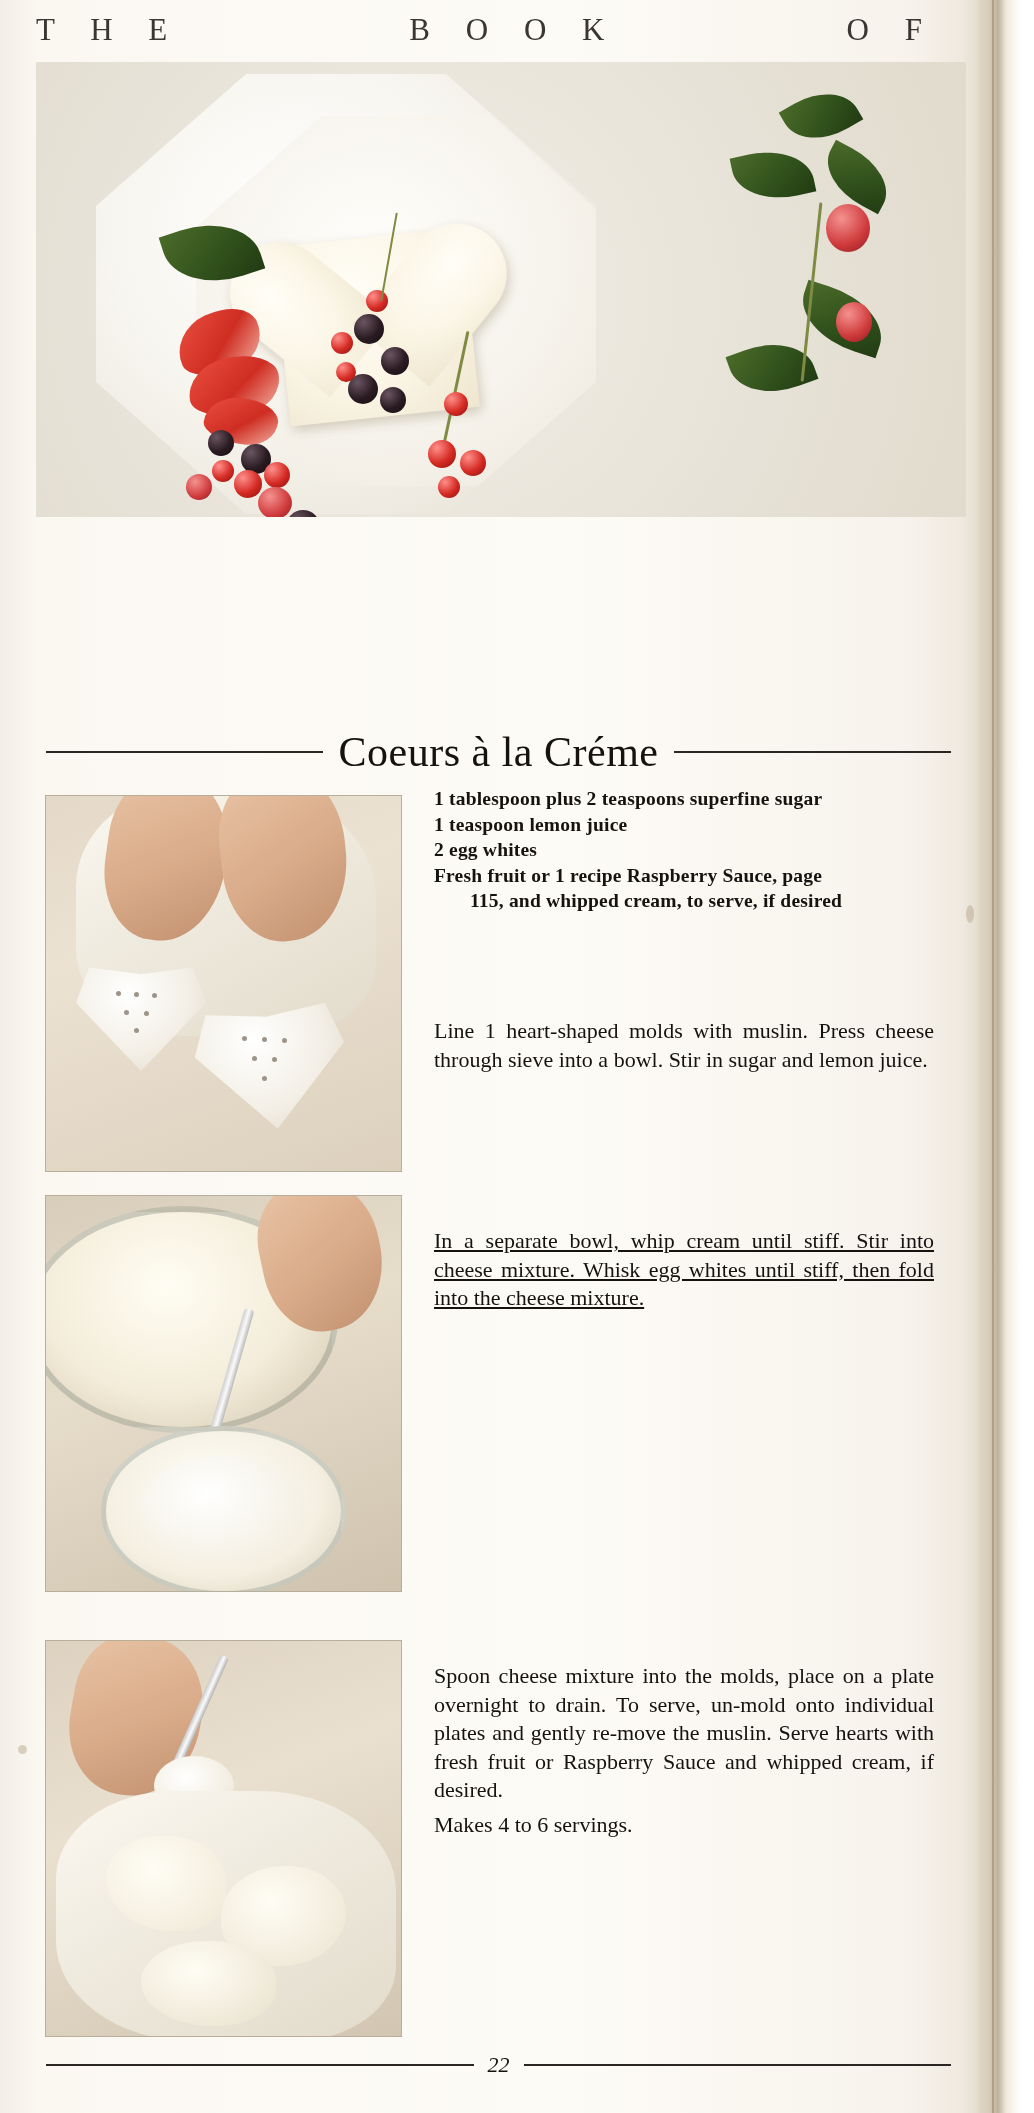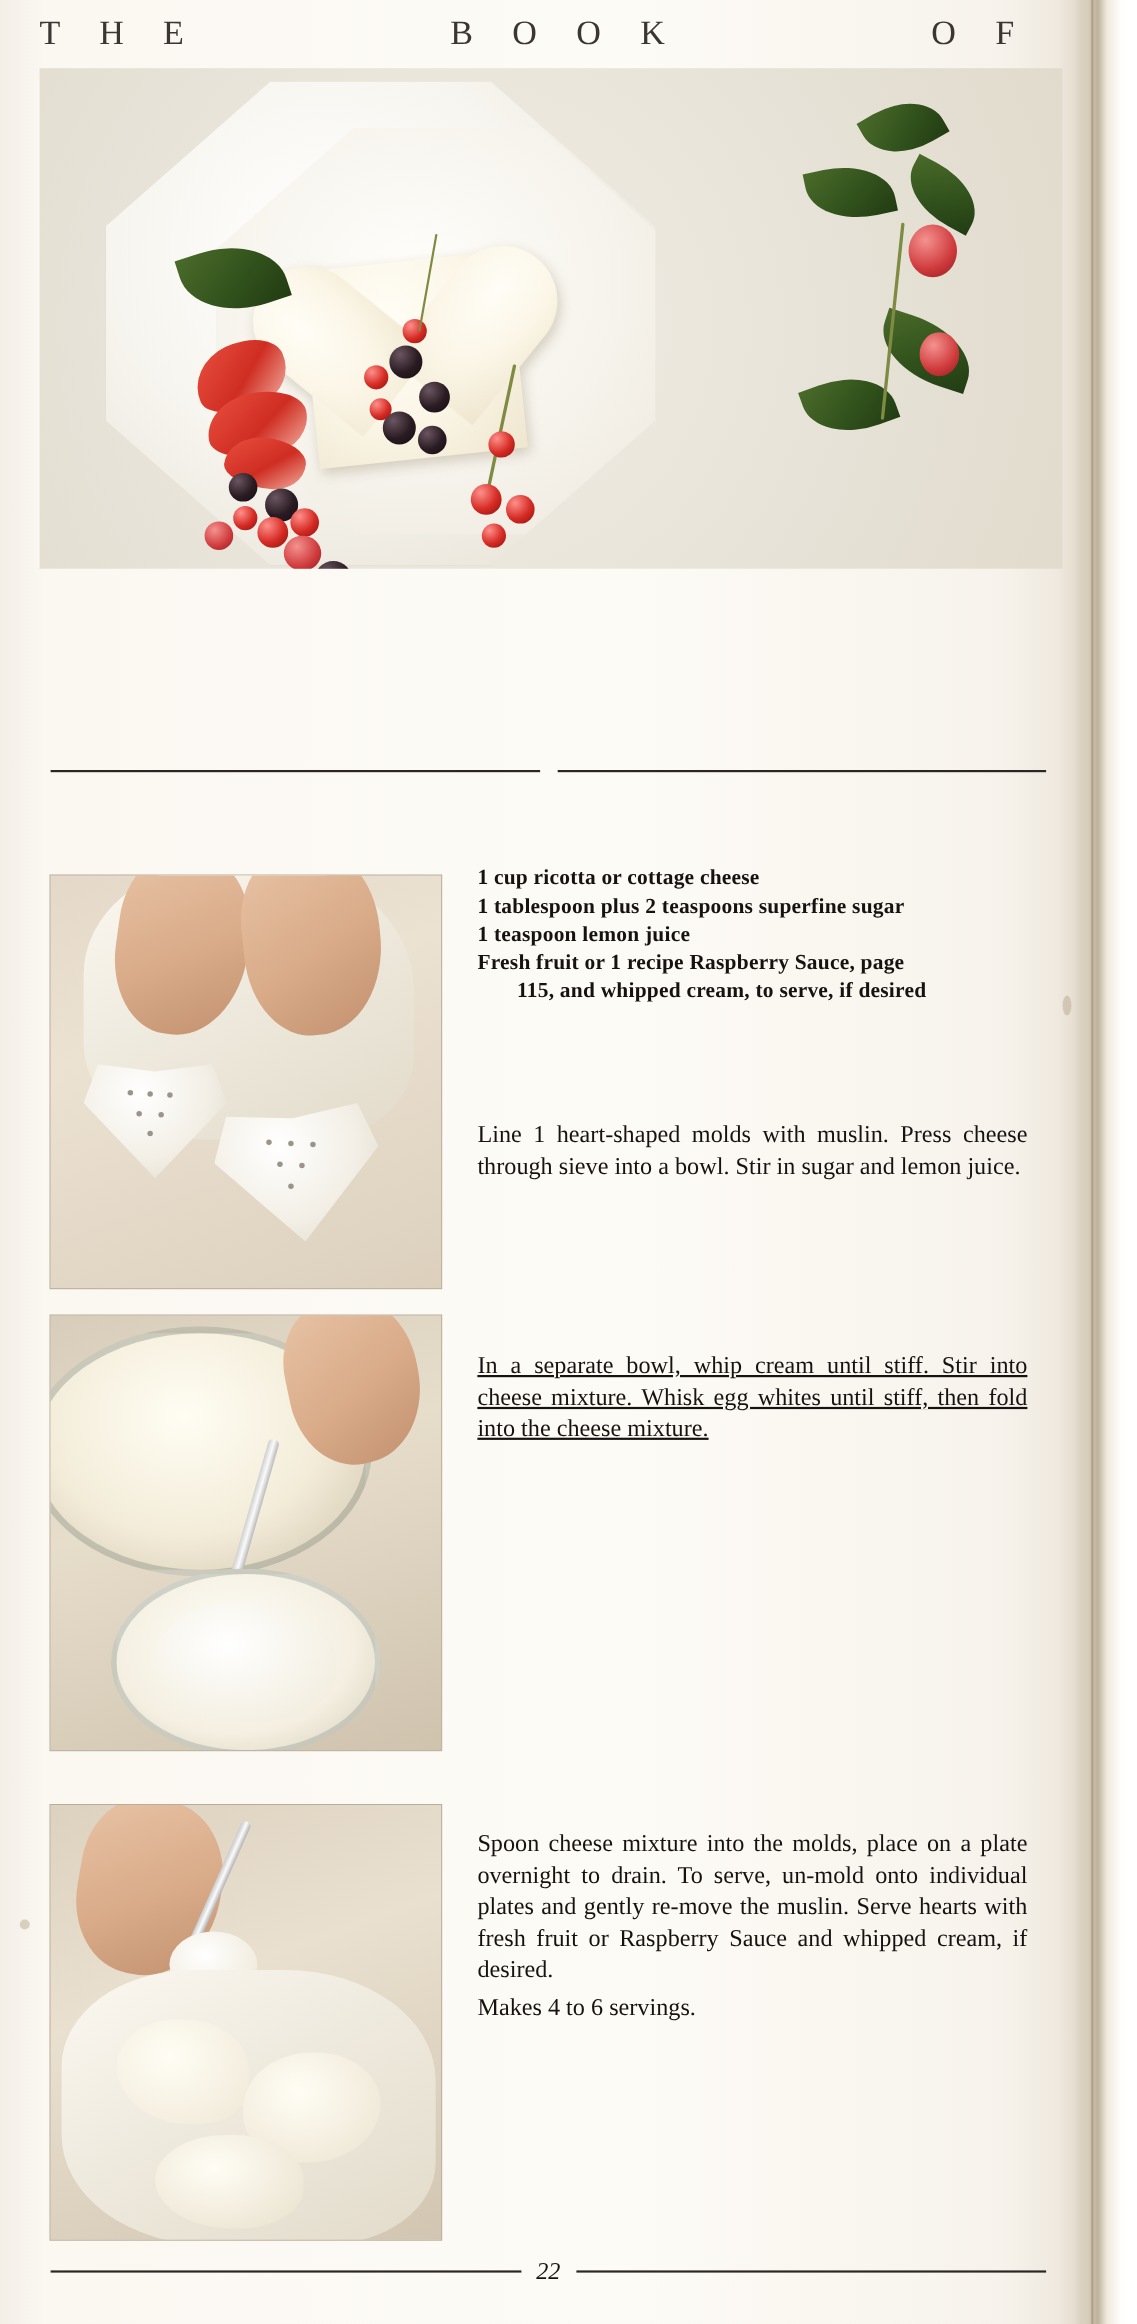--- a/index.html
+++ b/index.html
@@ -266,27 +266,28 @@
       <span class="leaf" style="left:72px;top:200px;width:88px;height:54px;transform:rotate(18deg);"></span>
       <span class="leaf" style="left:6px;top:250px;width:80px;height:52px;transform:rotate(-20deg);"></span>
       <span class="stem" style="left:84px;top:110px;width:3px;height:180px;transform:rotate(6deg);"></span>
       <span class="berry rasp" style="left:100px;top:112px;width:44px;height:48px;"></span>
       <span class="berry rasp" style="left:110px;top:210px;width:36px;height:40px;"></span>
     </div>
   </div>
 
   <div id="title-row">
     <span class="rule"></span>
+    <h1 id="recipe-title">Coeurs à la Créme</h1>
     <span class="rule"></span>
   </div>
 
   <div id="ingredients">
-    <div>1 cup ricotta or cottage cheese</div>
     <div>1 tablespoon plus 2 teaspoons superfine sugar</div>
     <div>1 teaspoon lemon juice</div>
+    <div>2 egg whites</div>
     <div>Fresh fruit or 1 recipe Raspberry Sauce, page</div>
     <div class="cont">115, and whipped cream, to serve, if desired</div>
   </div>
 
   <div class="photo" id="photo1">
     <span class="cloth" style="left:30px;top:-10px;width:300px;height:250px;border-radius:40% 45% 30% 35%;"></span>
     <span class="hand" style="left:60px;top:-20px;width:120px;height:165px;transform:rotate(8deg);"></span>
     <span class="hand" style="left:175px;top:-25px;width:125px;height:170px;transform:rotate(-6deg);"></span>
     <span class="mold" style="left:30px;top:165px;width:130px;height:110px;clip-path:polygon(50% 100%,0% 38%,10% 6%,50% 12%,90% 6%,100% 38%);"></span>
     <span class="mold" style="left:150px;top:205px;width:150px;height:128px;clip-path:polygon(50% 100%,0% 38%,10% 6%,50% 12%,90% 6%,100% 38%);transform:rotate(-6deg);"></span>

